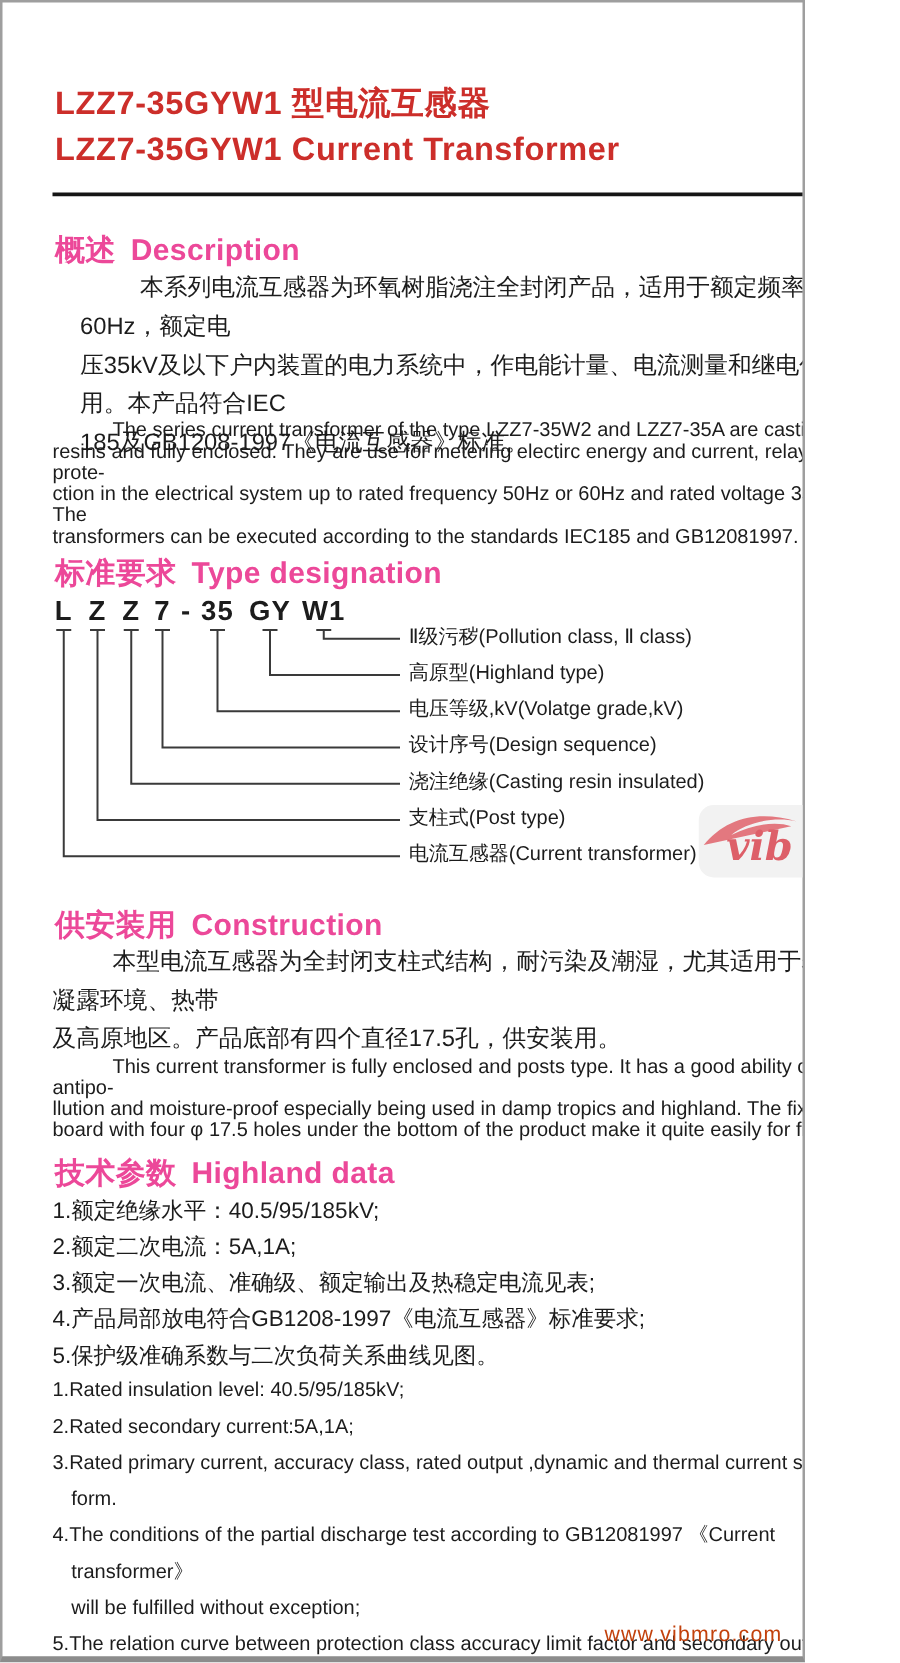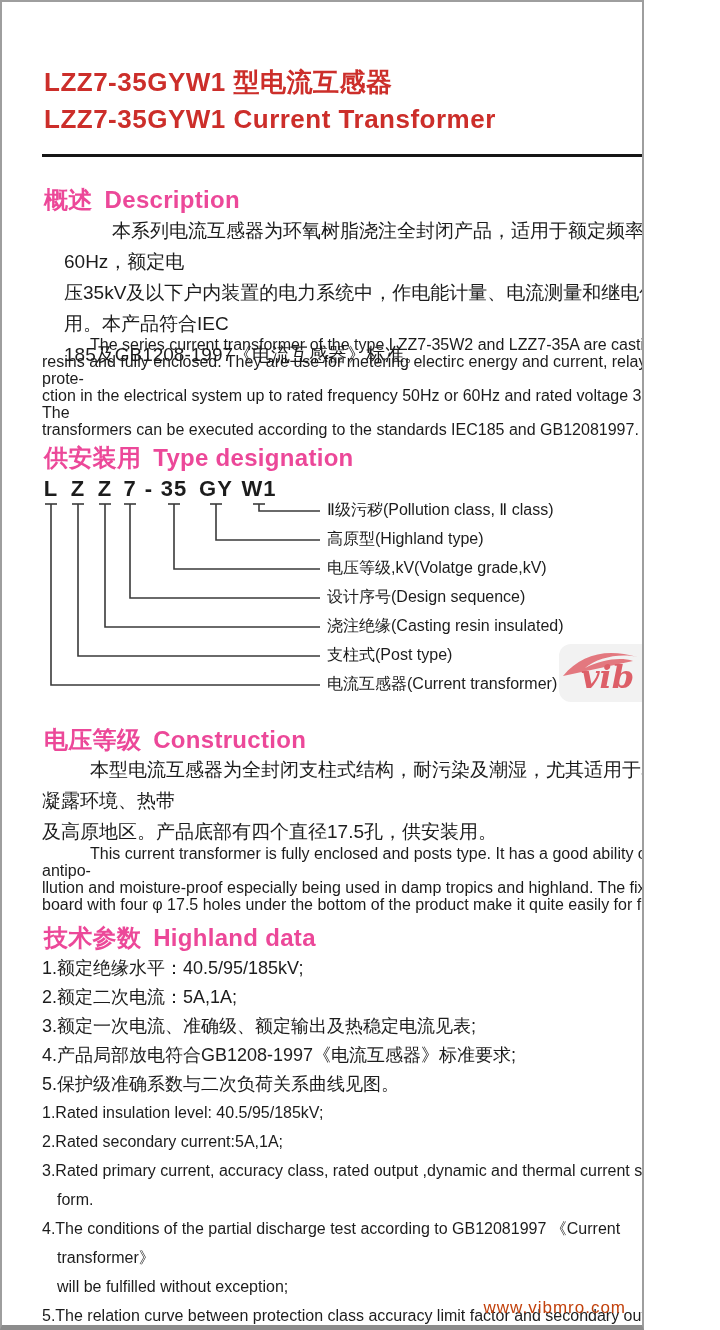--- a/index.html
+++ b/index.html
@@ -73,21 +73,21 @@
   </div>
   <div class="para para-zh" id="desc-zh">本系列电流互感器为环氧树脂浇注全封闭产品，适用于额定频率50Hz或60Hz，额定电
 压35kV及以下户内装置的电力系统中，作电能计量、电流测量和继电保护用。本产品符合IEC
 185及GB1208-1997《电流互感器》标准。</div>
   <div class="para para-en" id="desc-en">The series current transformer of the type LZZ7-35W2 and LZZ7-35A are casting
 resins and fully enclosed. They are use for metering electirc energy and current, relay prote-
 ction in the electrical system up to rated frequency 50Hz or 60Hz and rated voltage 35kV. The
 transformers can be executed according to the standards IEC185 and GB12081997.</div>
 
   <div class="sec-head" id="type-head">
-    <span>供安装用</span><span class="en">Type designation</span>
+    <span>标准要求</span><span class="en">Type designation</span>
   </div>
 
   <span class="sym s0">L</span>
   <span class="sym s1">Z</span>
   <span class="sym s2">Z</span>
   <span class="sym s3">7</span>
   <span class="sym s4">-</span>
   <span class="sym s5">35</span>
   <span class="sym s6">GY</span>
   <span class="sym s7">W1</span>
@@ -122,21 +122,21 @@
   <div class="logo">
     <svg width="163" height="58" viewBox="0 0 163 58" xmlns="http://www.w3.org/2000/svg">
       <path d="M4,32 C22,10 48,4 78,13 C60,9 38,14 26,24 C44,15 62,13 74,17" fill="#e0636b" opacity="0.85"></path>
       <text x="22" y="44" font-family="DejaVu Serif, serif" font-style="italic" font-weight="bold" font-size="32" fill="#dd5f68">vib</text>
       <text x="88" y="47" font-family="Liberation Sans, sans-serif" font-weight="bold" font-size="13" fill="#e04a52">MRO</text>
       <text x="118" y="47" font-family="Liberation Sans, sans-serif" font-size="15" fill="#9bbccd">.COM</text>
     </svg>
   </div>
 
   <div class="sec-head" id="constr-head">
-    <span>电压等级</span><span class="en">Construction</span>
+    <span>供安装用</span><span class="en">Construction</span>
   </div>
   <div class="para para-zh" id="constr-zh">本型电流互感器为全封闭支柱式结构，耐污染及潮湿，尤其适用于表面凝露环境、热带
 及高原地区。产品底部有四个直径17.5孔，供安装用。</div>
   <div class="para para-en" id="constr-en">This current transformer is fully enclosed and posts type. It has a good ability of antipo-
 llution and moisture-proof especially being used in damp tropics and highland. The fixing
 board with four φ 17.5 holes under the bottom of the product make it quite easily for fixing.</div>
 
   <div class="sec-head" id="tech-head">
     <span>技术参数</span><span class="en">Highland data</span>
   </div>

